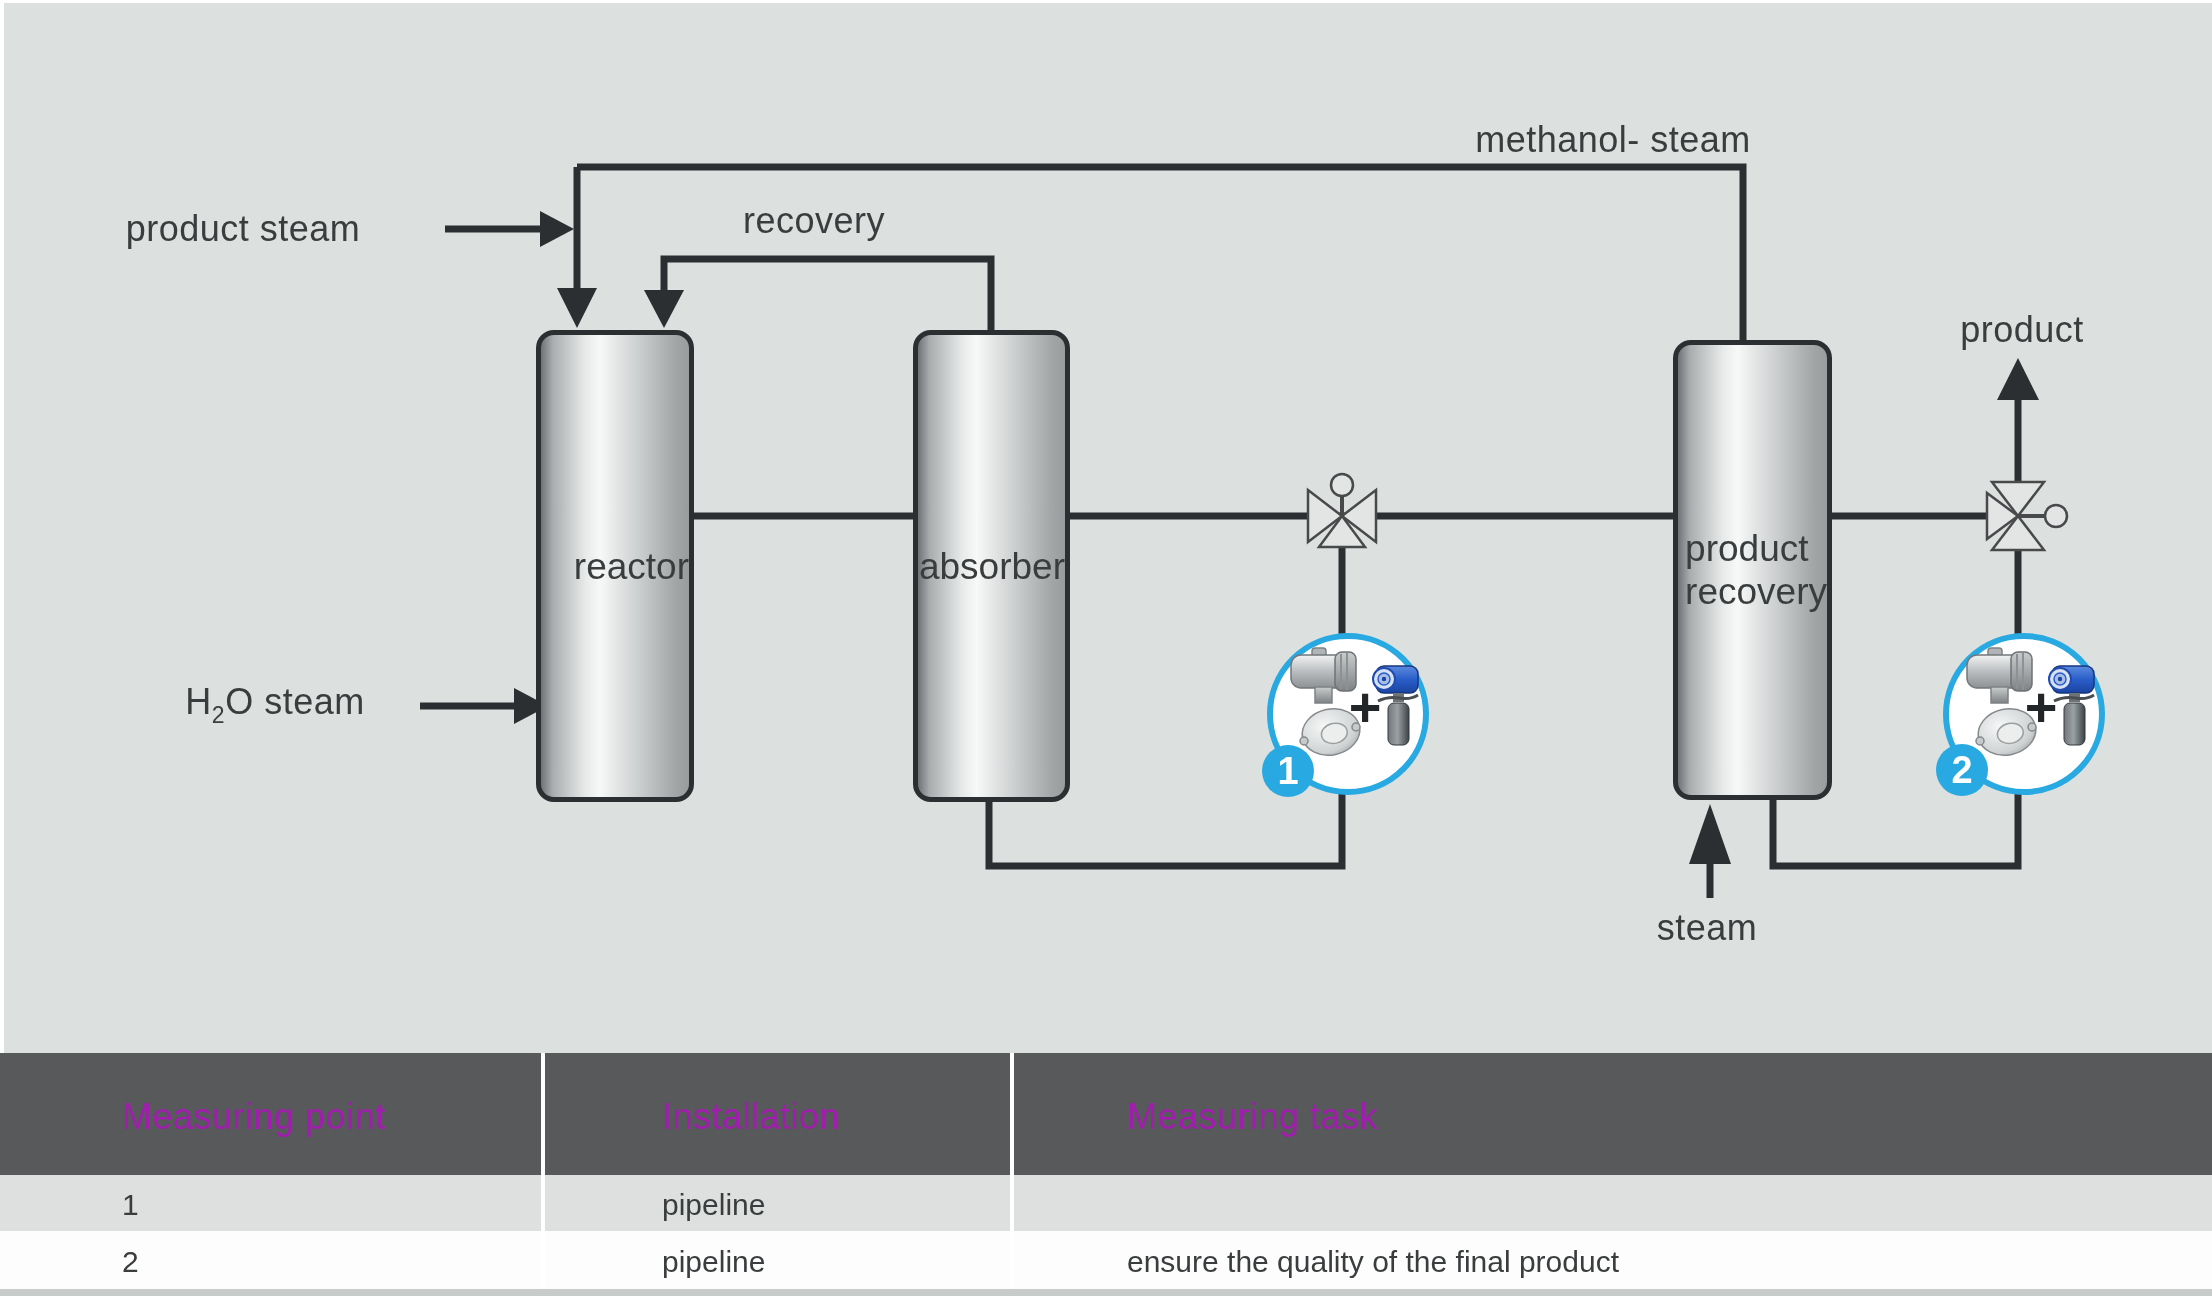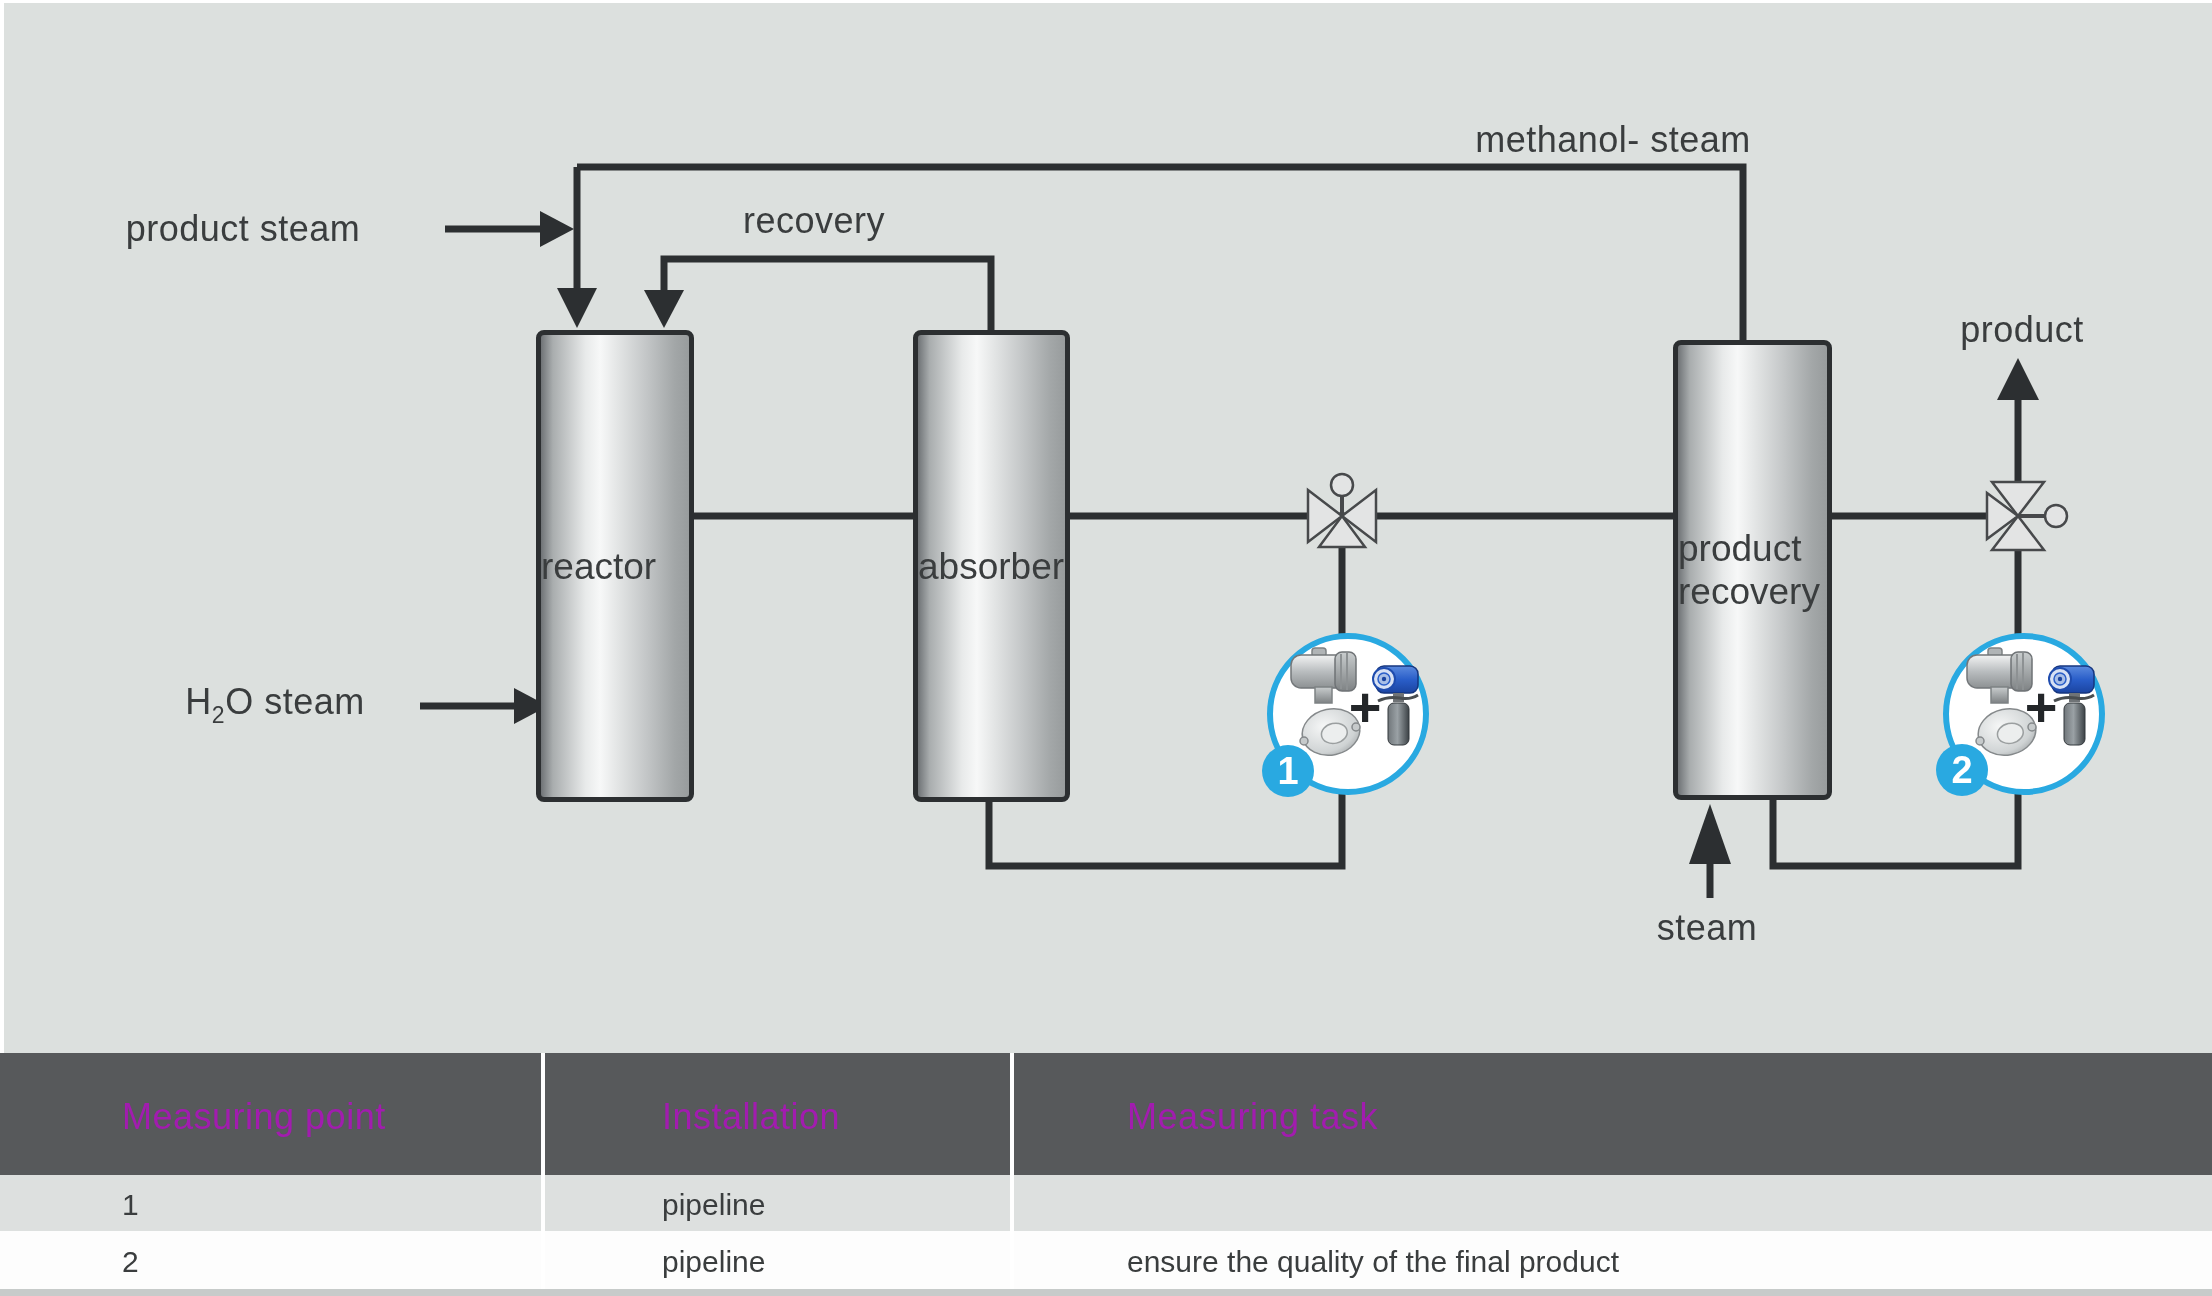--- a/index.html
+++ b/index.html
@@ -10,23 +10,23 @@
   }
   .edge-top{position:absolute;left:0;top:0;width:2212px;height:3px;background:#ffffff;}
   .edge-left{position:absolute;left:0;top:0;width:4px;height:1053px;background:#ffffff;}
 
   
   .lbl{position:absolute;font-size:36px;letter-spacing:0.5px;white-space:nowrap;transform:translate(-50%,-50%);}
   .lbl sub{font-size:23px;}
 
   
   .vessel{
-    position:absolute;border:5px solid #2c2f31;border-radius:8px;
+    position:absolute;border:5px solid #2c2f31;border-radius:18px;
     background:linear-gradient(to right,#6f7376 0%,#a9adae 8%,#e8eaea 30%,#f7f8f8 40%,#e3e5e5 52%,#c2c5c6 72%,#a3a7a8 90%,#989c9d 100%);
-    display:flex;align-items:center;justify-content:flex-start;
+    display:flex;align-items:center;justify-content:flex-end;
   }
   .vessel-label{font-size:37px;color:#3a3d3e;text-align:center;line-height:43px;}
   #vessel-recovery .vessel-label{text-align:left;}
 
   .svg-layer{position:absolute;left:0;top:0;}
 
   
   .mp-circle{
     position:absolute;width:150px;height:150px;border-radius:50%;
     background:#ffffff;border:6px solid #29a9e1;

